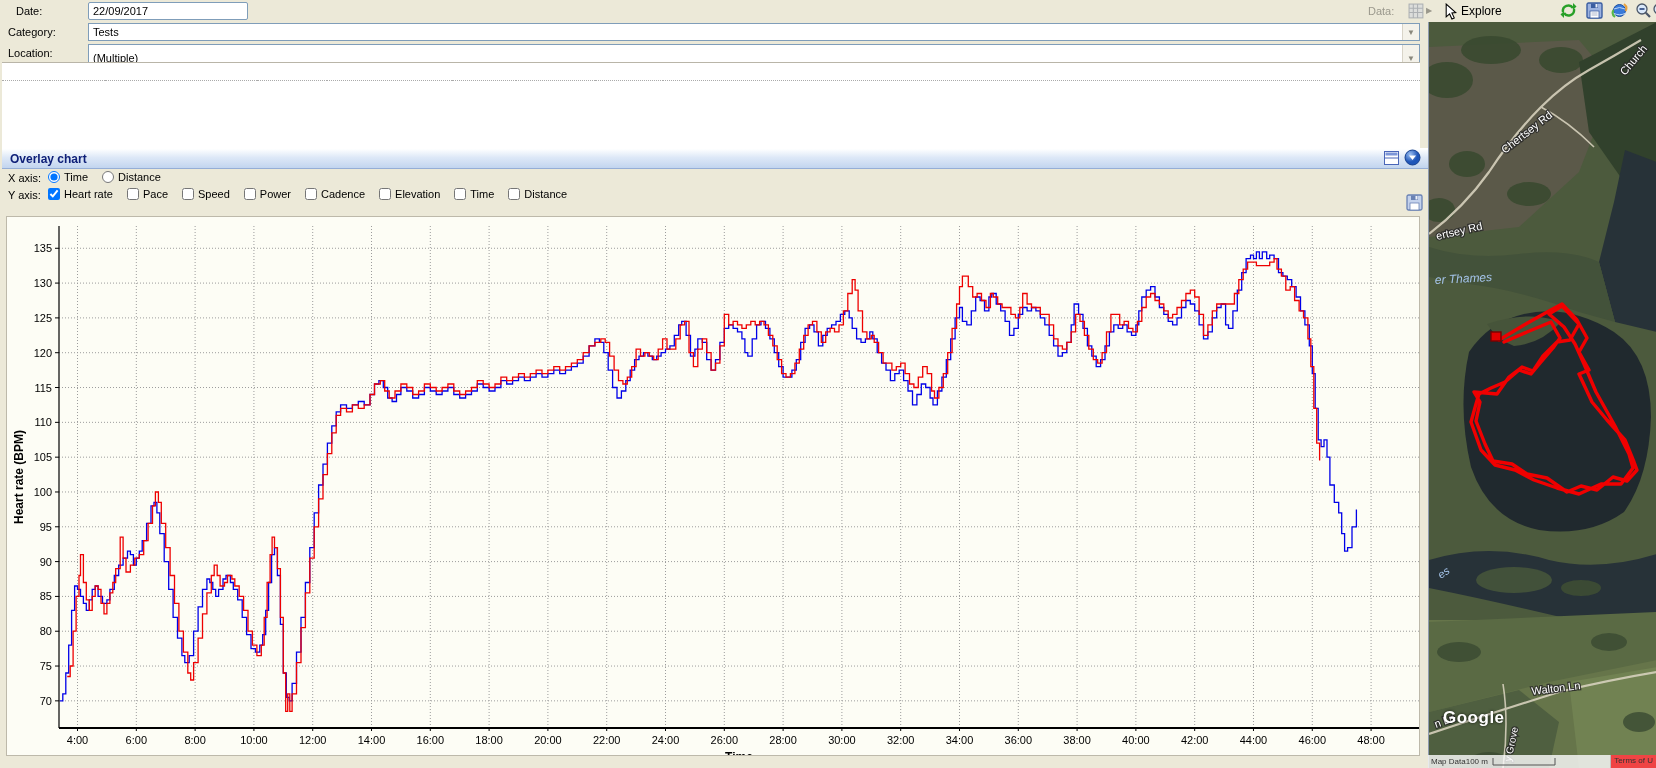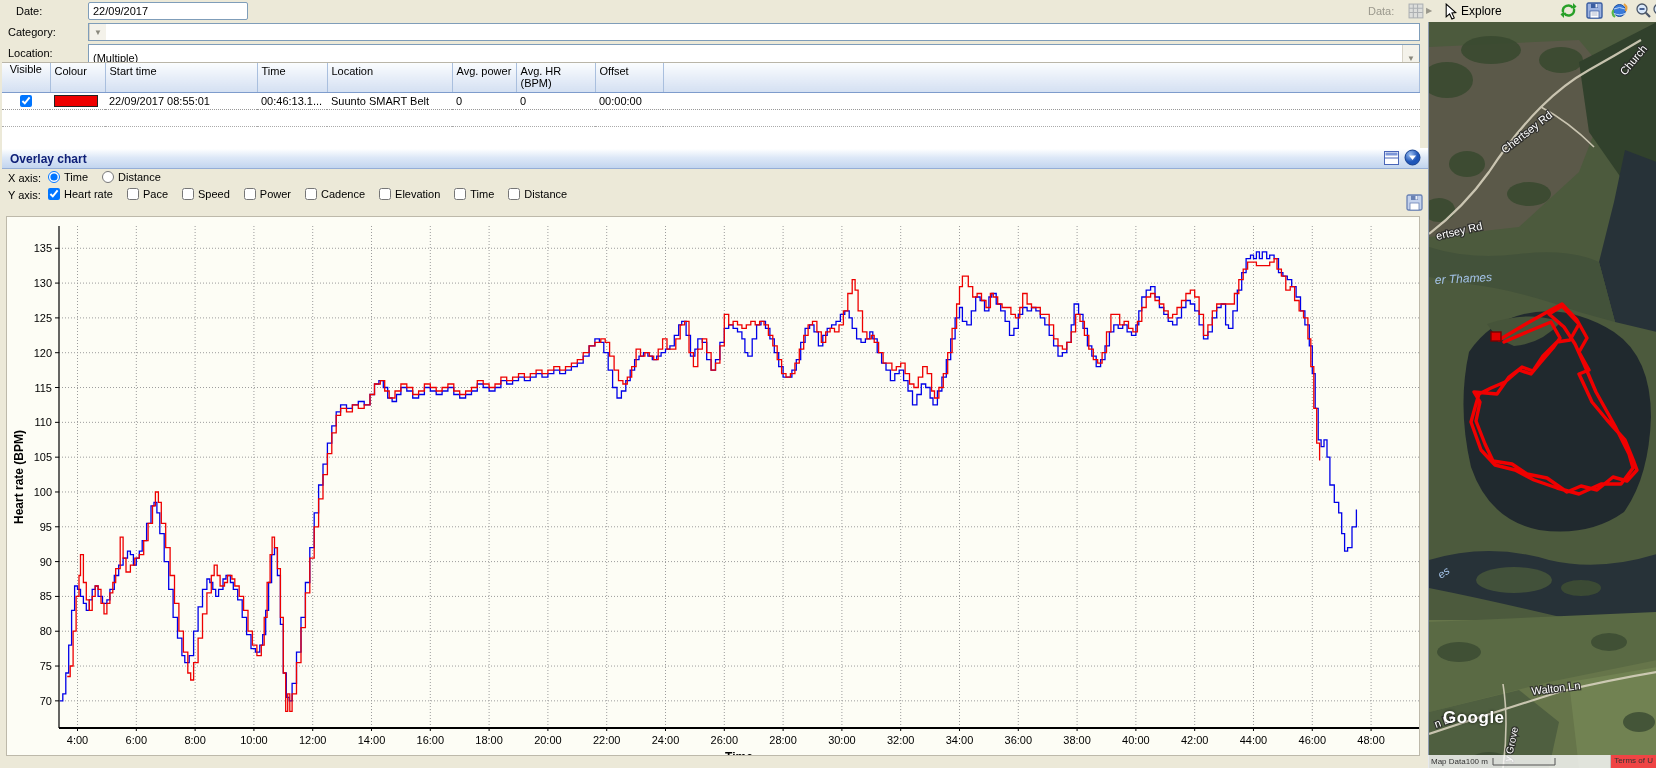--- a/index.html
+++ b/index.html
@@ -40,20 +40,21 @@
   svg text { font-family:"Liberation Sans",sans-serif; }
 </style>
 </head>
 <body>
 
 <span class="abs lbl" style="left:16px;top:5px">Date:</span>
 <input class="txt-input" style="left: 88px; top: 2px; width: 160px; height: 18px;" value="22/09/2017">
 
 <span class="abs lbl" style="left:8px;top:26px">Category:</span>
 <div class="combo" style="left:88px;top:23px;width:1332px;height:18px">
+  <span class="val">Tests</span>
   <span class="arrow-btn">▼</span>
 </div>
 
 <span class="abs lbl" style="left:8px;top:47px">Location:</span>
 <div class="combo" style="left:88px;top:44px;width:1332px;height:28px">
   <span class="val">(Multiple)</span>
   <span class="arrow-btn">▼</span>
 </div>
 
 <span class="abs dim" style="left:1368px;top:5px">Data:</span>
@@ -105,44 +106,20 @@
         <col style="width:55px">
         <col style="width:152px">
         <col style="width:70px">
       <col style="width:125px">
         <col style="width:64px">
         <col style="width:79px">
         <col style="width:68px">
         <col>
     </colgroup>
     <tbody>
-        <tr>
-      <th class="ck">Visible</th>
-      <th>Colour</th>
-      <th>Start time</th>
-      <th>Time</th>
-      <th>Location</th>
-      <th>Avg. power</th>
-      <th>Avg. HR (BPM)</th>
-      <th>Offset</th>
-      <th></th>
-    </tr>
-    <tr class="datarow">
-      <td class="ck"><input type="checkbox" checked="" style=""></td>
-      <td>
-            <span class="swatch" style="background: rgb(238, 0, 0);"></span>
-          </td>
-      <td>22/09/2017 08:55:01</td>
-      <td>00:46:13.1...</td>
-      <td>Suunto SMART Belt</td>
-      <td>0</td>
-      <td>0</td>
-      <td>00:00:00</td>
-      <td></td>
-    </tr>
     <tr style="border-bottom:1px dotted #aaa">
           <td colspan="9"></td>
         </tr>
   </tbody>
     </table>
 </div>
 
 <div id="overlay-hdr">
   <span class="t">Overlay chart</span>
 </div>

